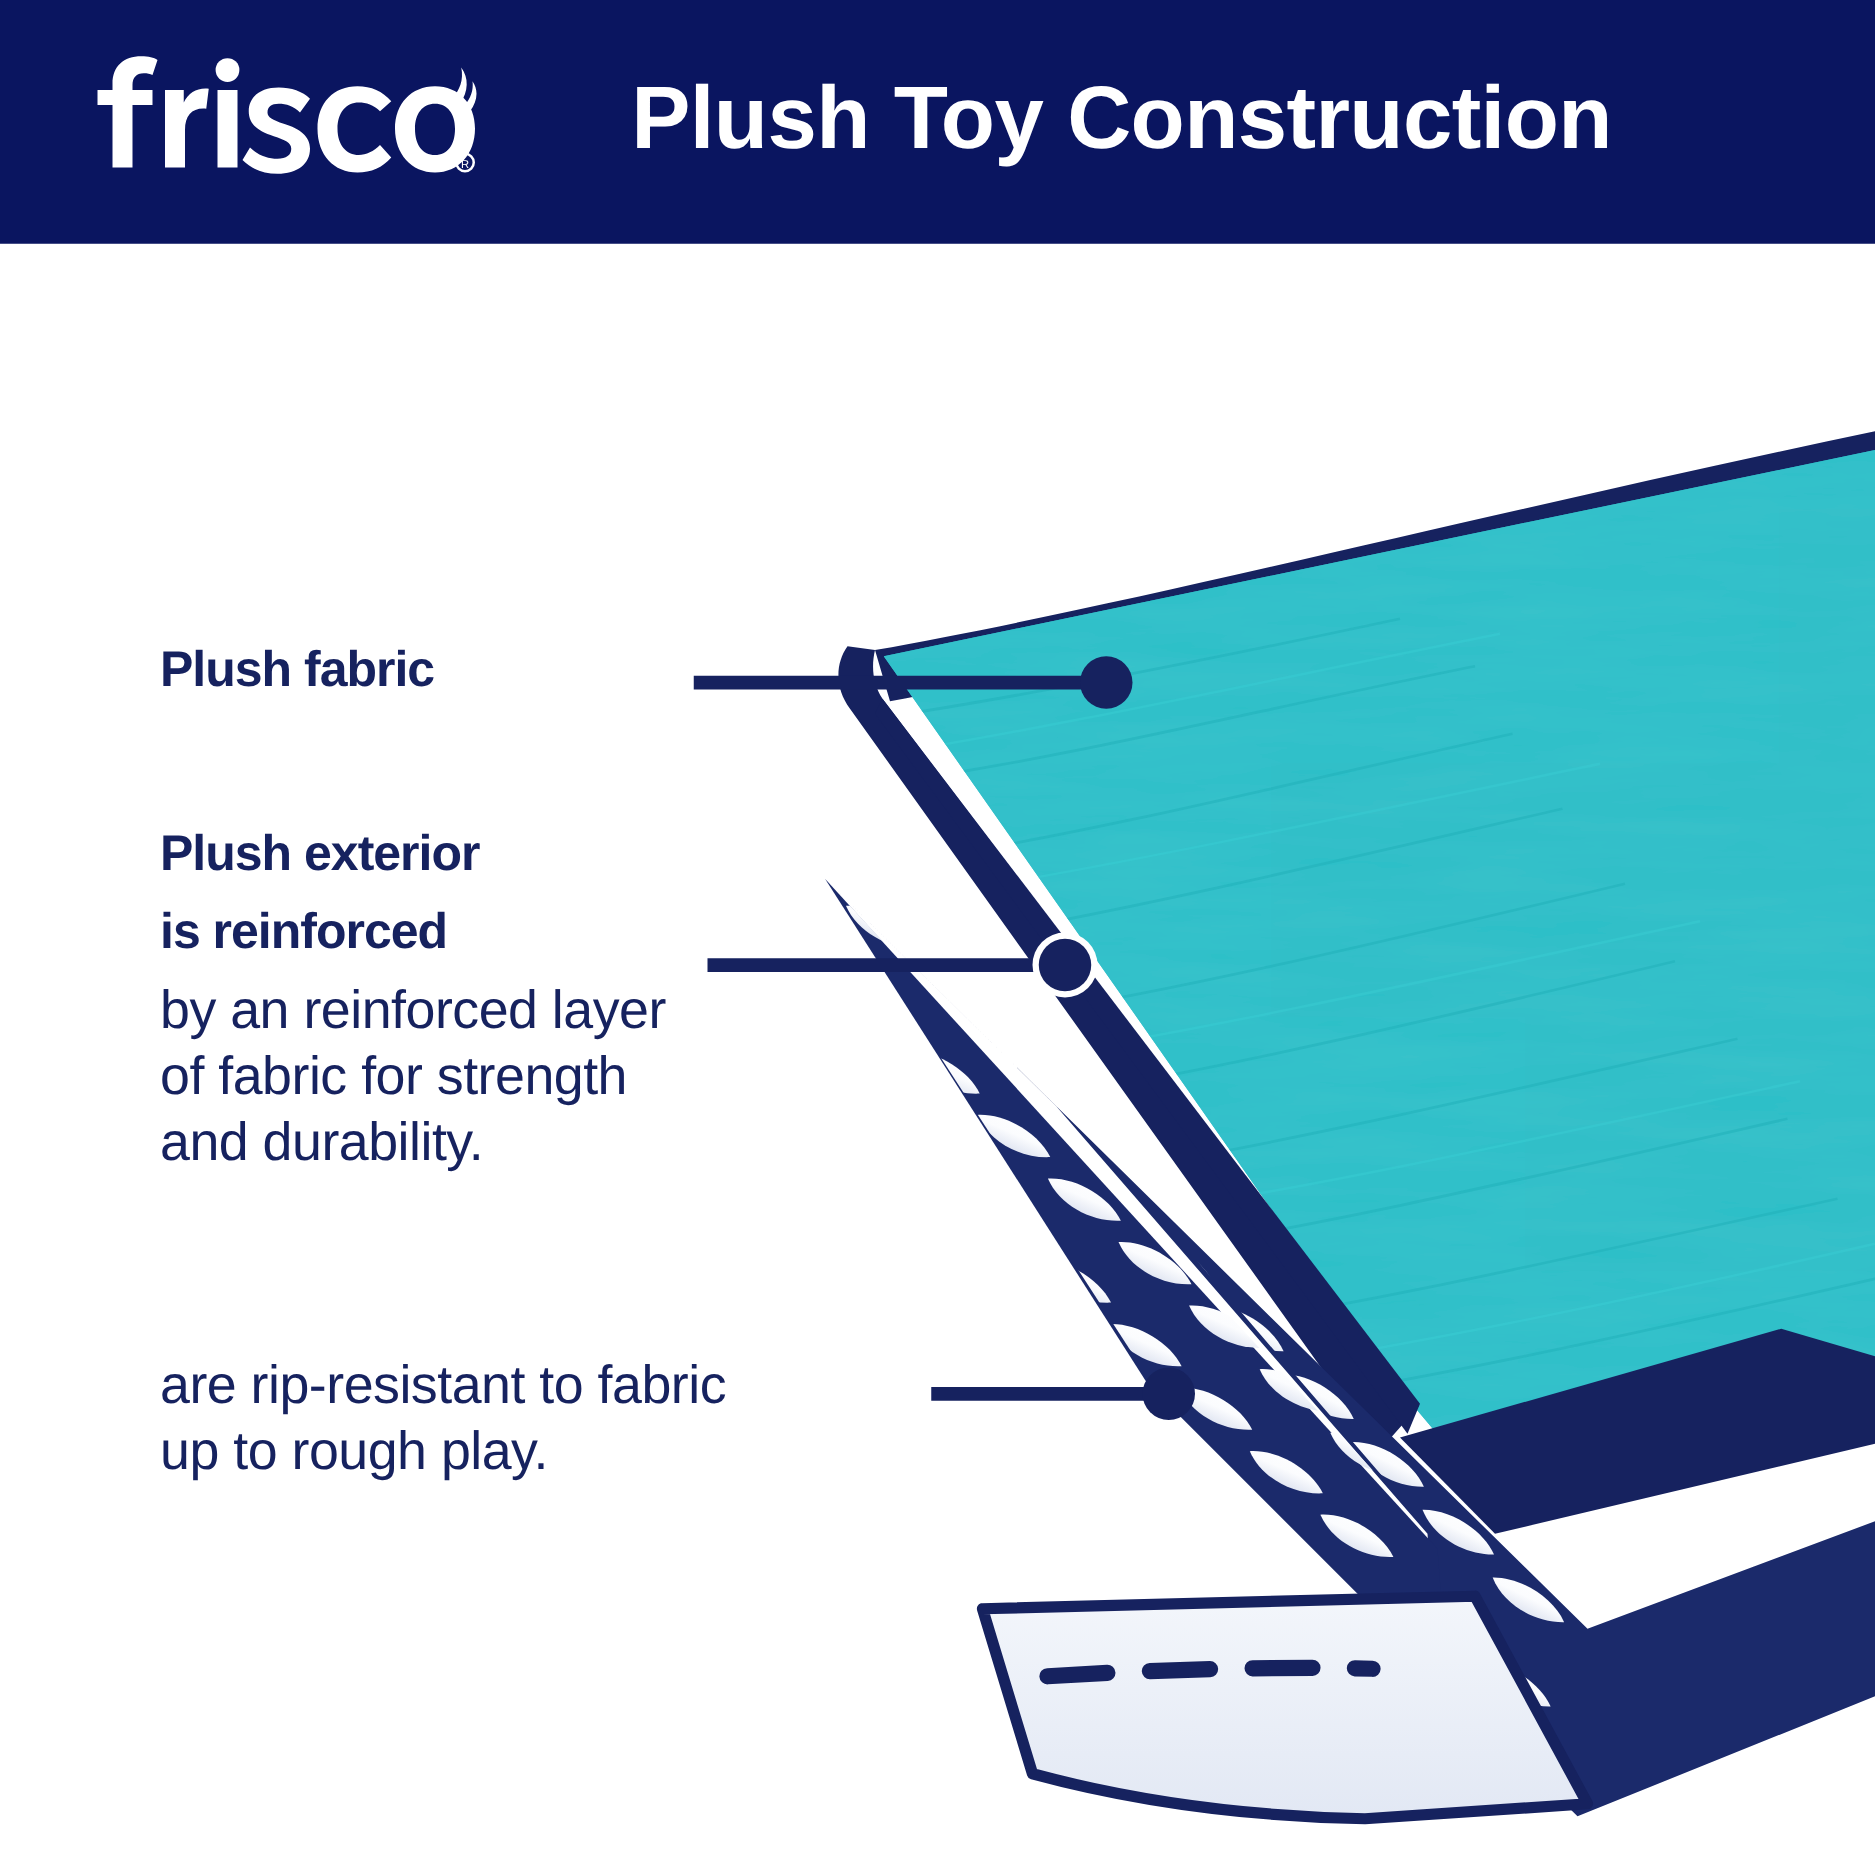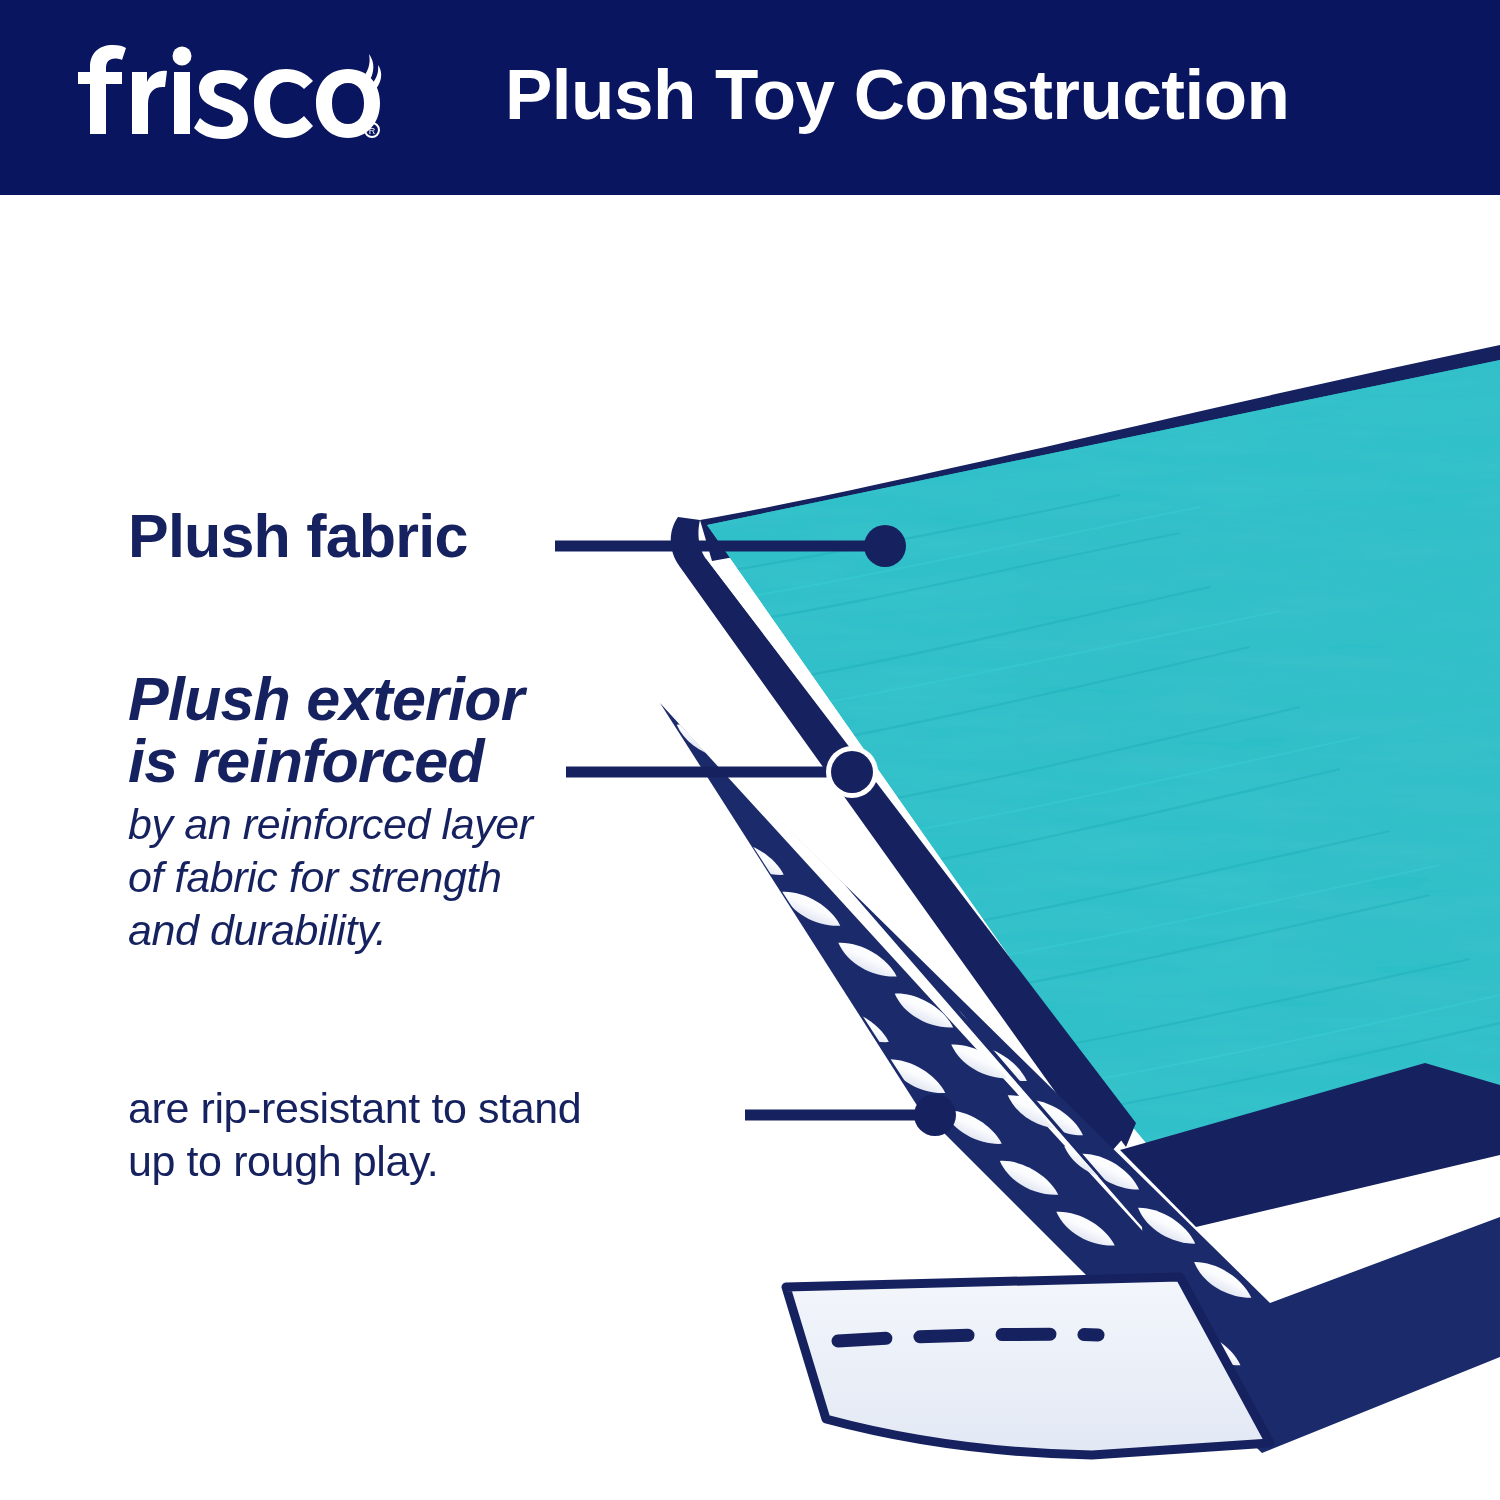--- a/index.html
+++ b/index.html
@@ -55,39 +55,39 @@
   }
 
   
   .callout {
     position: absolute;
     color: #16225f;
   }
   .callout-title {
     font-family: "Liberation Sans", sans-serif;
     font-weight: bold;
-    font-size: 61px;
+    font-size: 40px;
     line-height: 62px;
     letter-spacing: -0.8px;
     color: #16225f;
     white-space: pre-line;
   }
   .callout-body {
     font-family: "Liberation Sans", sans-serif;
     font-weight: normal;
     font-size: 43px;
     line-height: 53px;
     letter-spacing: -0.4px;
     color: #16225f;
     white-space: pre-line;
     margin-top: 6px;
   }
 
   #callout-plush-fabric { left: 128px; top: 505px; }
-  #callout-plush-exterior { left: 128px; top: 668px; font-style: italic; }
+  #callout-plush-exterior { left: 128px; top: 652px; }
   #callout-reinforced-seams { left: 128px; top: 1076px; }
 </style>
 </head>
 <body>
 
 <div id="header-bar">
 
   <div id="brand-logo">
     <svg width="310" height="105" viewBox="0 0 310 105" aria-hidden="true">
 
@@ -633,15 +633,15 @@
 
 <div id="callout-plush-exterior" class="callout">
   <div class="callout-title">Plush exterior
 is reinforced</div>
   <div class="callout-body">by an reinforced layer
 of fabric for strength
 and durability.</div>
 </div>
 
 <div id="callout-reinforced-seams" class="callout">
-  <div class="callout-body">are rip-resistant to stand
+  <div class="callout-body">are rip-resistant to fabric
 up to rough play.</div>
 </div>
 
 </body></html>

